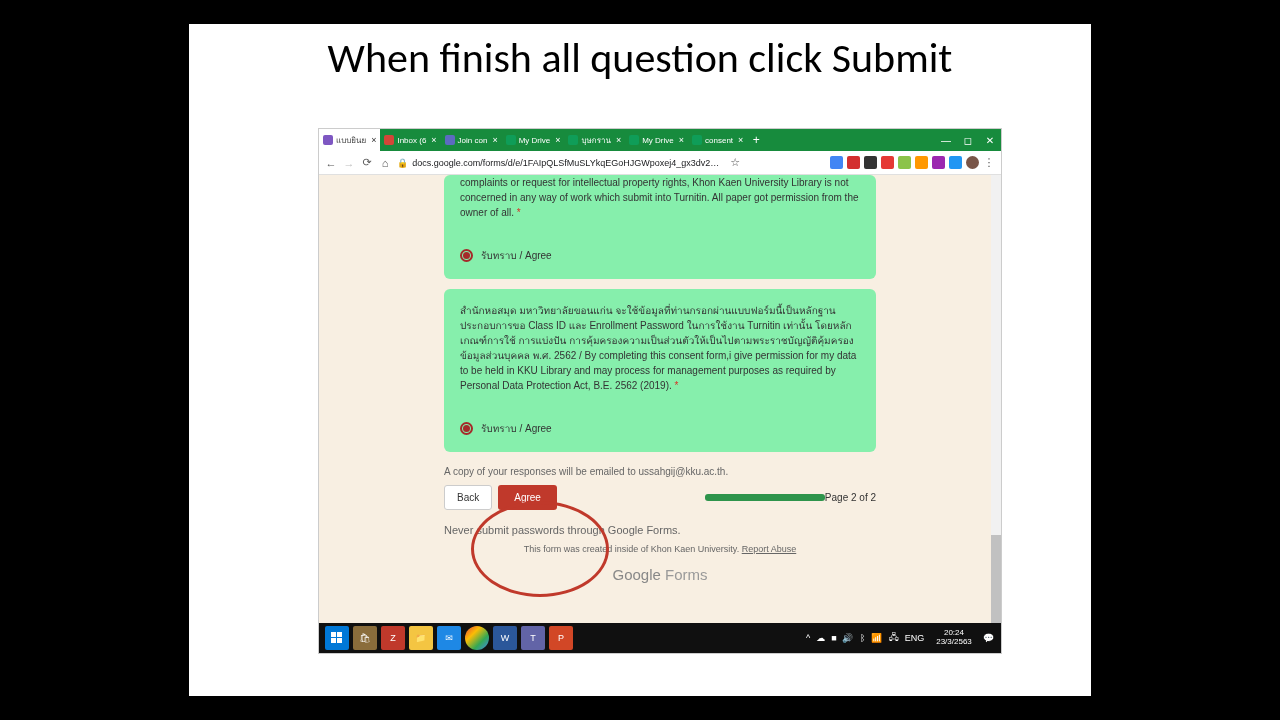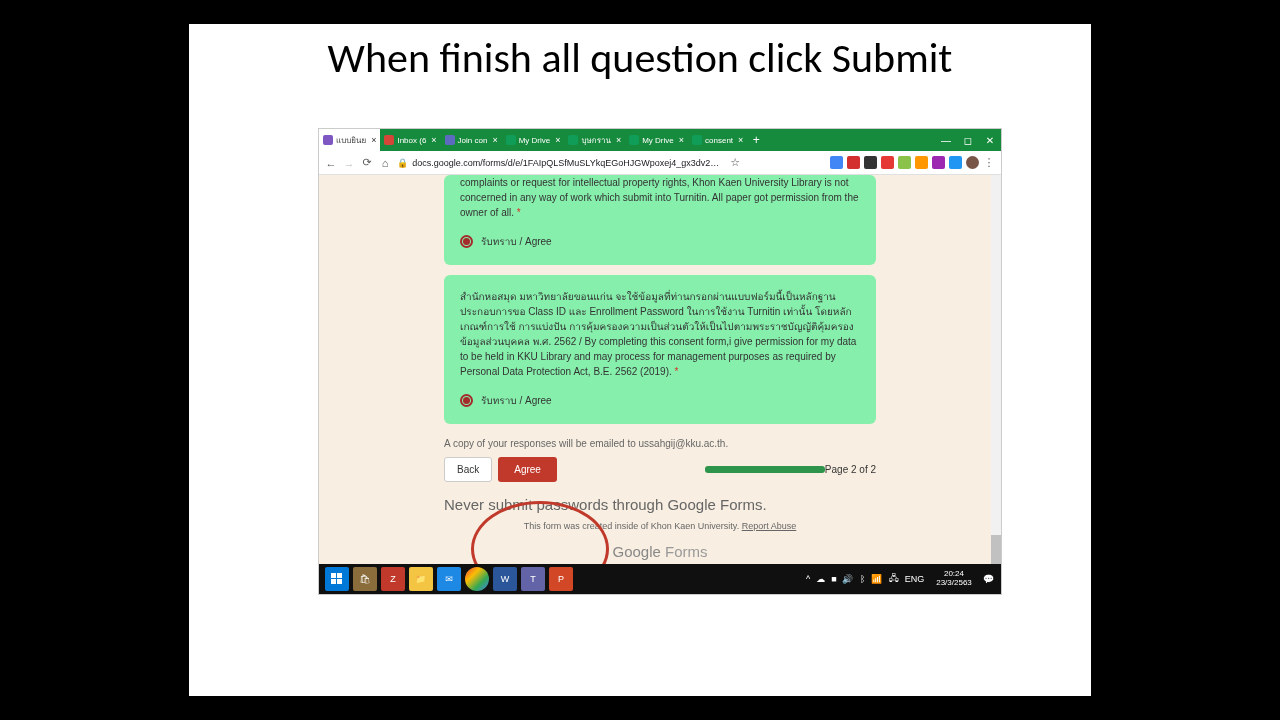--- a/index.html
+++ b/index.html
@@ -1,19 +1,19 @@
 <!DOCTYPE html>
 <html><head>
 <meta charset="utf-8">
 <style>
   * { box-sizing: border-box; margin: 0; padding: 0; }
   body { background: #000; width: 1280px; height: 720px; overflow: hidden; font-family: Arial, sans-serif; }
   .slide { position: absolute; left: 189px; top: 24px; width: 902px; height: 672px; background: #fff; }
   .slide-title { font-size: 42px; font-weight: 400; color: #000; text-align: center; margin-top: 8px; font-family: Calibri, Arial, sans-serif; }
-  .chrome-window { position: absolute; left: 318px; top: 128px; width: 684px; height: 467px; background: #fff; border: 1px solid #ccc; display: flex; flex-direction: column; }
+  .chrome-window { position: absolute; left: 318px; top: 128px; width: 684px; height: 526px; background: #fff; border: 1px solid #ccc; display: flex; flex-direction: column; }
   .tab-strip { height: 22px; background: #178b3d; display: flex; align-items: center; font-size: 8px; color: #fff; }
   .tab-strip .tab { display: flex; align-items: center; padding: 0 4px; height: 100%; gap: 3px; white-space: nowrap; }
   .tab-strip .tab.active { background: #fff; color: #333; }
   .tab-strip .tab .fav { width: 10px; height: 10px; display: inline-block; background: rgba(255,255,255,0.4); border-radius: 2px; }
   .tab-strip .tab.active .fav { background: #7e57c2; }
   .tab-strip .tab .close { font-size: 9px; color: inherit; margin-left: 2px; }
   .tab-strip .newtab { width: 18px; text-align: center; font-size: 12px; }
   .win-controls { margin-left: auto; display: flex; gap: 0; }
   .win-controls span { width: 22px; height: 22px; display: flex; align-items: center; justify-content: center; font-size: 10px; color: #fff; }
   .addr-bar { height: 24px; background: #fff; border-bottom: 1px solid #e0e0e0; display: flex; align-items: center; padding: 0 6px; gap: 6px; font-size: 10px; color: #555; }
@@ -21,31 +21,31 @@
   .addr-url { flex: 0 0 auto; display: flex; align-items: center; gap: 4px; color: #202124; font-size: 9px; white-space: nowrap; overflow: hidden; }
   .addr-url .lock { color: #178b3d; font-size: 9px; }
   .ext-row { margin-left: auto; display: flex; align-items: center; gap: 4px; }
   .ext-row span { width: 13px; height: 13px; border-radius: 2px; display: inline-block; }
   .content-area { flex: 1; background: #f8efe2; position: relative; overflow: hidden; }
   .scrollbar { position: absolute; right: 0; top: 0; width: 10px; height: 100%; background: #f1f1f1; }
   .scroll-thumb { position: absolute; right: 0; width: 10px; background: #c1c1c1; }
   .form-col { width: 432px; margin: 0 auto; padding-top: 0; }
   .card { background: #86efac; border-radius: 6px; padding: 14px 16px 16px; margin-bottom: 10px; font-size: 10px; color: #333; line-height: 1.5; }
   .card .req { color: #d93025; }
-  .radio-row { display: flex; align-items: center; gap: 8px; margin-top: 14px; font-size: 10px; color: #333; }
+  .radio-row { display: flex; align-items: center; gap: 8px; margin-top: 28px; font-size: 10px; color: #333; }
   .radio-row .radio-outer { width: 13px; height: 13px; border: 2px solid #a52a2a; border-radius: 50%; display: flex; align-items: center; justify-content: center; }
   .radio-row .radio-inner { width: 7px; height: 7px; background: #a52a2a; border-radius: 50%; }
   .email-note { font-size: 10px; color: #666; margin: 14px 0 8px 0; }
   .btn-row { display: flex; align-items: center; gap: 6px; }
   .btn-back { background: #fff; border: 1px solid #ccc; border-radius: 3px; padding: 6px 12px; font-size: 10px; color: #333; }
   .btn-submit { background: #c0392b; color: #fff; border: none; border-radius: 3px; padding: 7px 16px; font-size: 10px; }
   .progress-wrap { display: flex; align-items: center; gap: 0; margin-left: auto; }
   .progress-bar { width: 120px; height: 7px; background: #2e944b; border-radius: 3px; }
   .progress-label { font-size: 10px; color: #333; }
-  .pw-warn { font-size: 15px; color: #666; margin-top: 14px; }
+  .pw-warn { font-size: 11px; color: #666; margin-top: 14px; }
   .created-in { font-size: 9px; color: #666; text-align: center; margin-top: 8px; }
   .created-in a { color: #666; text-decoration: underline; }
   .gforms-logo { text-align: center; color: #999; font-size: 15px; margin-top: 12px; font-family: 'Product Sans', Arial, sans-serif; }
   .gforms-logo b { font-weight: 500; color: #888; }
   .report-badge { position: absolute; left: 10px; bottom: 12px; width: 14px; height: 14px; background: #555; color: #fff; font-size: 9px; display: flex; align-items: center; justify-content: center; border-radius: 2px; }
   .highlight-circle { position: absolute; width: 138px; height: 96px; border: 3px solid #c0392b; border-radius: 50%; pointer-events: none; }
   .taskbar { position: absolute; left: 0; bottom: 0; width: 100%; height: 30px; background: #101010; display: flex; align-items: center; color: #fff; font-size: 9px; }
   .taskbar .tb-icon { width: 24px; height: 24px; margin: 0 2px; display: flex; align-items: center; justify-content: center; border-radius: 2px; }
   .taskbar .tray { margin-left: auto; display: flex; align-items: center; gap: 6px; padding-right: 6px; }
   .taskbar .clock { text-align: center; line-height: 1.1; font-size: 8px; padding: 0 6px; }

